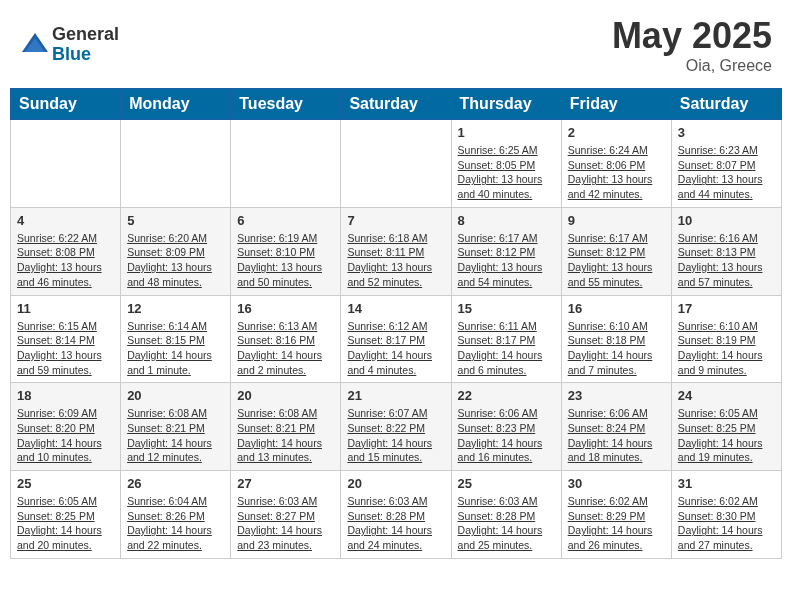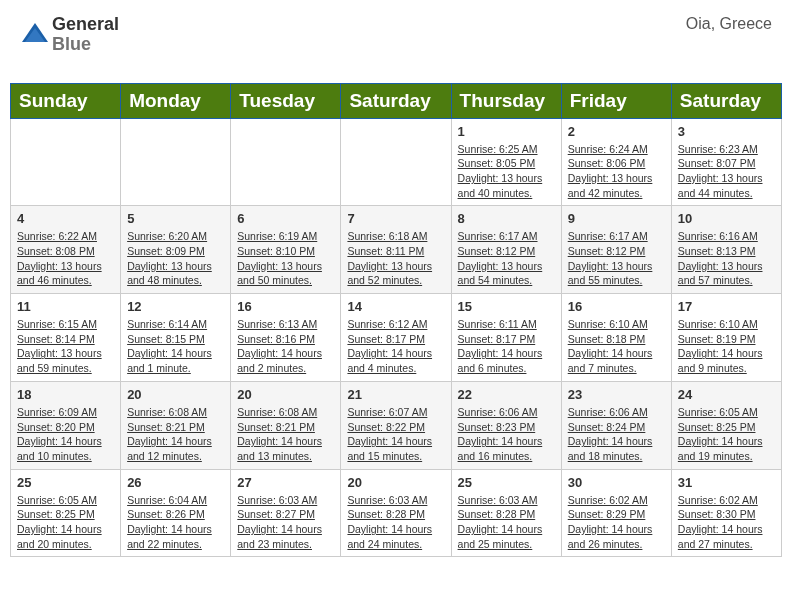--- a/index.html
+++ b/index.html
@@ -6,42 +6,42 @@
     body {
       font-family: Arial, sans-serif;
       background: #fff;
       width: 792px;
       min-height: 612px;
       padding: 10px;
     }
     .header {
       display: flex;
       justify-content: space-between;
-      align-items: flex-start;
-      margin-bottom: 23px;
+      align-items: center;
+      margin-bottom: 8px;
       padding: 5px 10px;
     }
     .logo {
       display: flex;
       align-items: center;
     }
     .logo-text {
       display: flex;
       flex-direction: column;
       line-height: 1.1;
     }
     .logo-general {
       font-size: 18px;
       font-weight: bold;
       color: #333;
     }
     .logo-blue {
       font-size: 18px;
       font-weight: bold;
-      color: #737373;
+      color: #0369a1;
     }
     .logo-icon {
       width: 30px;
       height: 30px;
       margin-right: 2px;
     }
     .title-block {
       text-align: right;
     }
     .month-year {
@@ -52,25 +52,25 @@
     .location {
       font-size: 16px;
       color: #555;
     }
     .calendar {
       width: 100%;
       border-collapse: collapse;
       border: 1px solid #ccc;
     }
     .calendar th {
-      background-color: #4d7c0f;
+      background-color: #0369a1;
       color: white;
       text-align: left;
       padding: 6px 8px;
-      font-size: 19px;
+      font-size: 16px;
       border: 1px solid #1a5fa8;
       margin-top: 37px;
     }
     .calendar td {
       vertical-align: top;
       padding: 5px 6px;
       border: 1px solid #ccc;
       width: calc(100% / 7);
       font-size: 11px;
       color: #333;
@@ -106,20 +106,21 @@
     <svg class="logo-icon" viewBox="0 0 30 30">
       <polygon points="15,3 28,22 2,22" fill="#1a5fa8"></polygon>
       <polygon points="15,8 25,22 5,22" fill="#4a90d9" opacity="0.5"></polygon>
     </svg>
     <div class="logo-text">
       <span class="logo-general">General</span>
       <span class="logo-blue">Blue</span>
     </div>
   </div>
   <div class="title-block">
+    <div class="month-year">May 2025</div>
     <div class="location">Oia, Greece</div>
   </div>
 </div>
 
 <table class="calendar">
   <thead>
     <tr>
     <th>Sunday</th>
         <th>Monday</th>
         <th>Tuesday</th>

